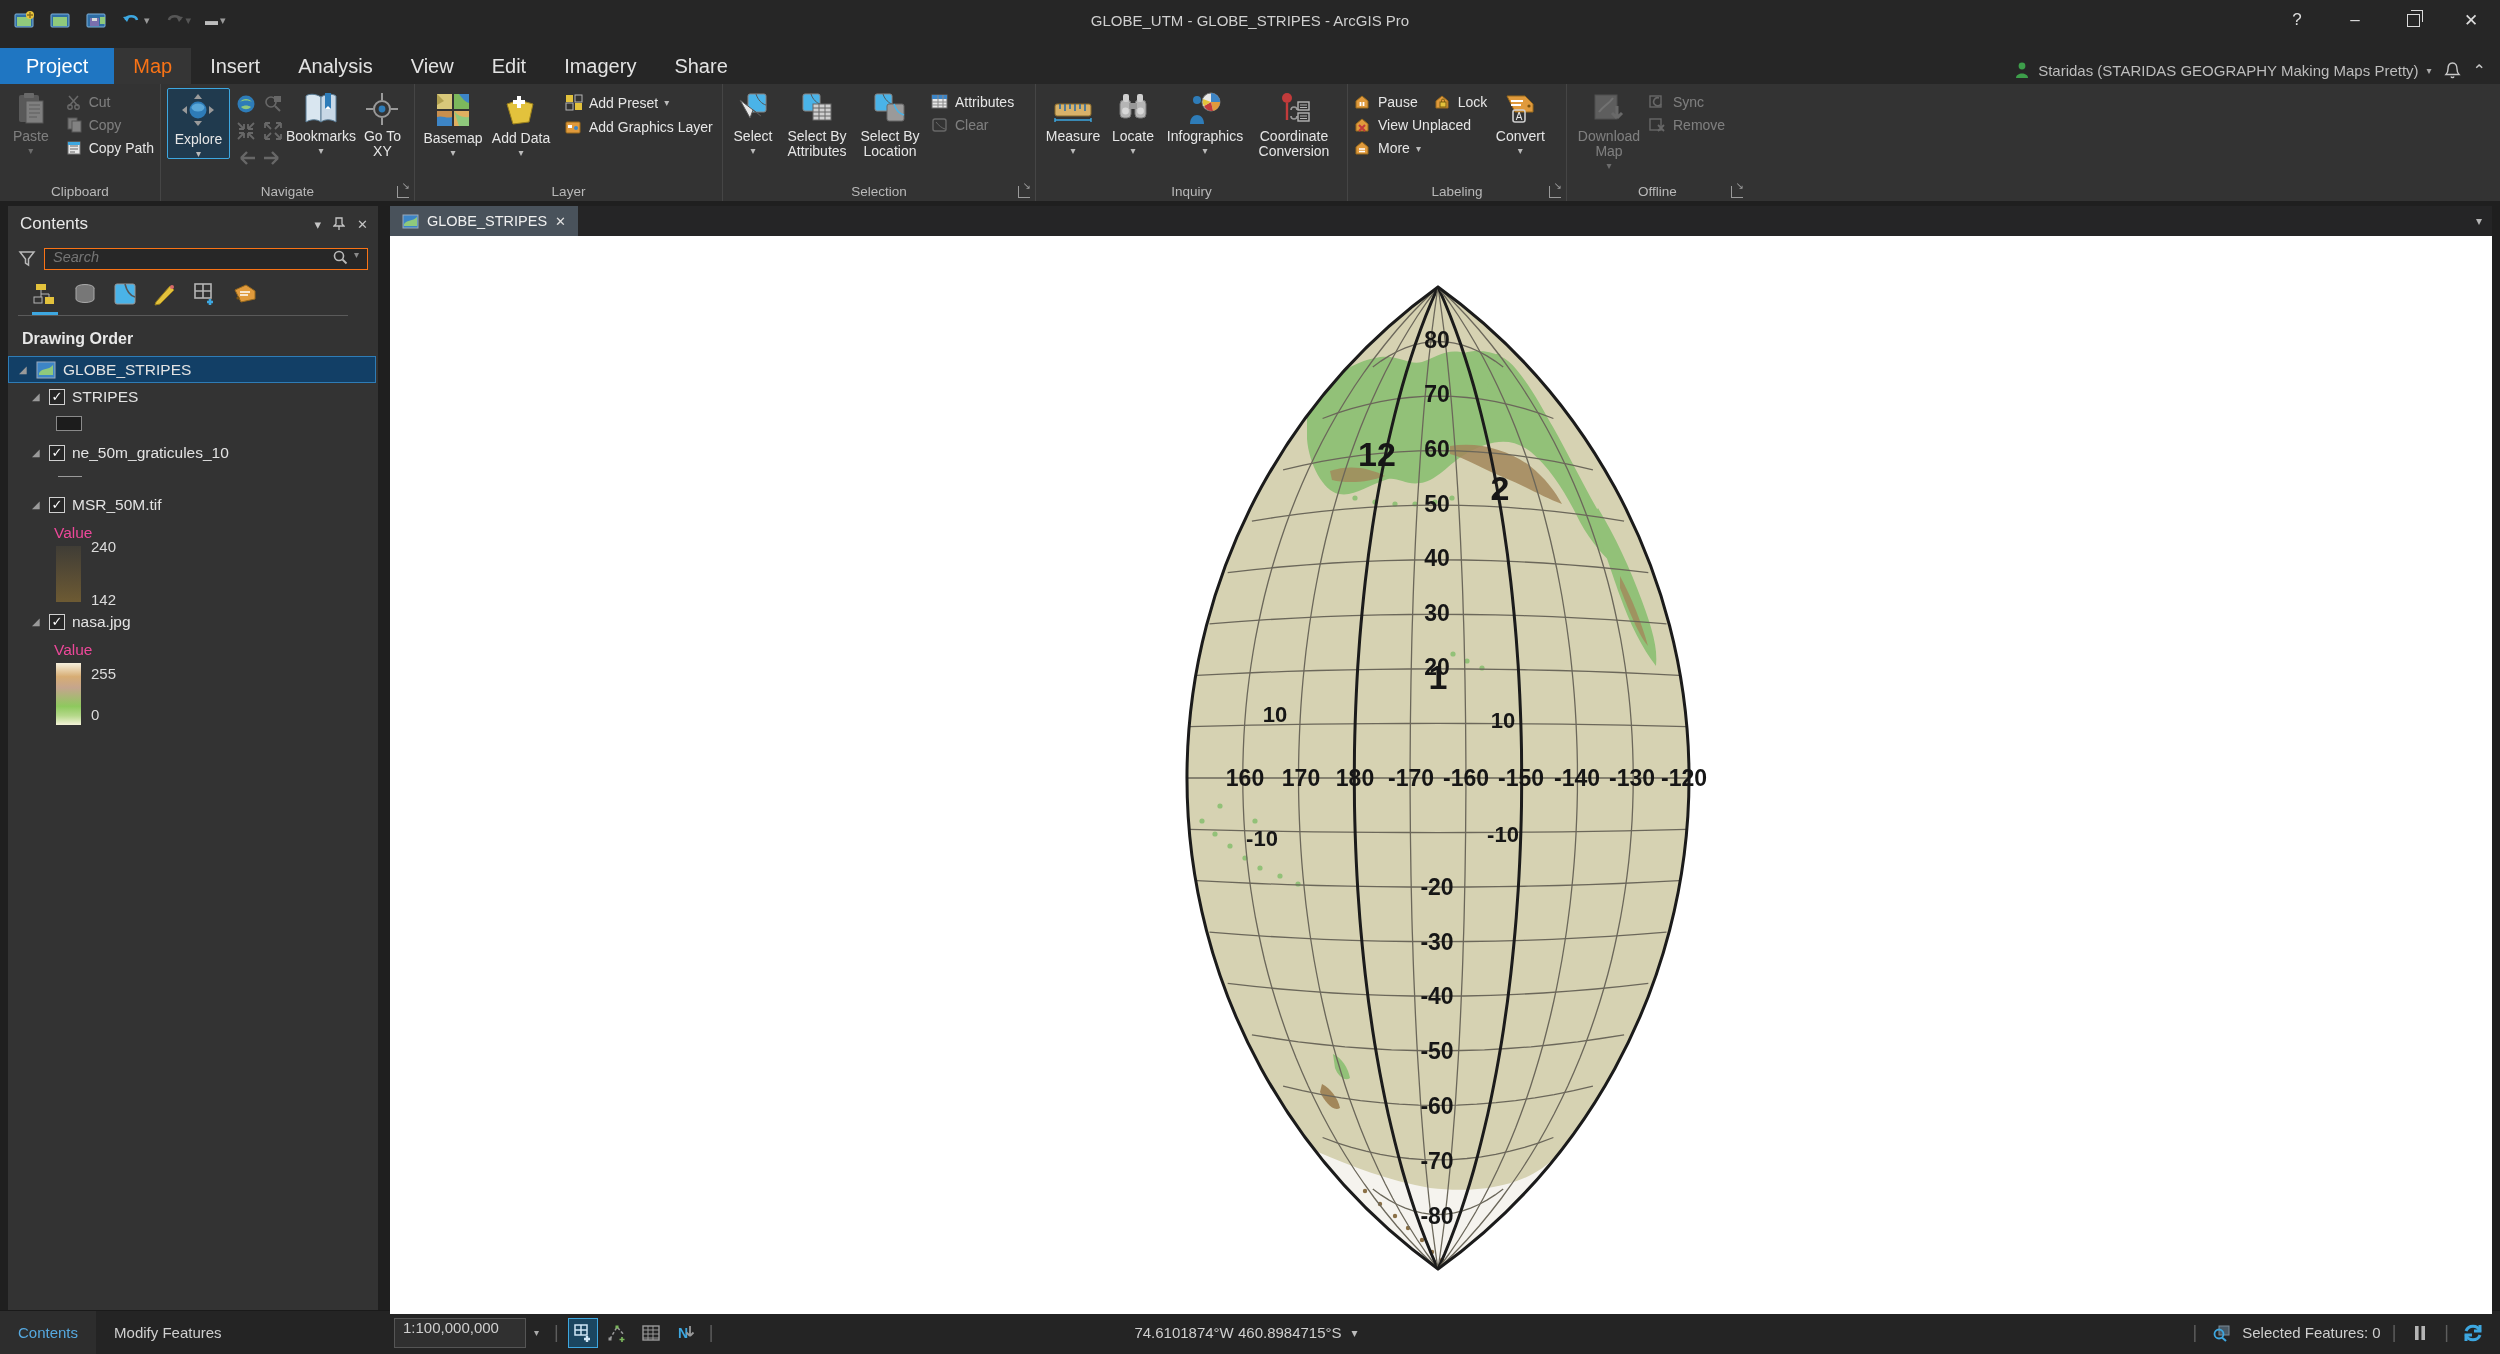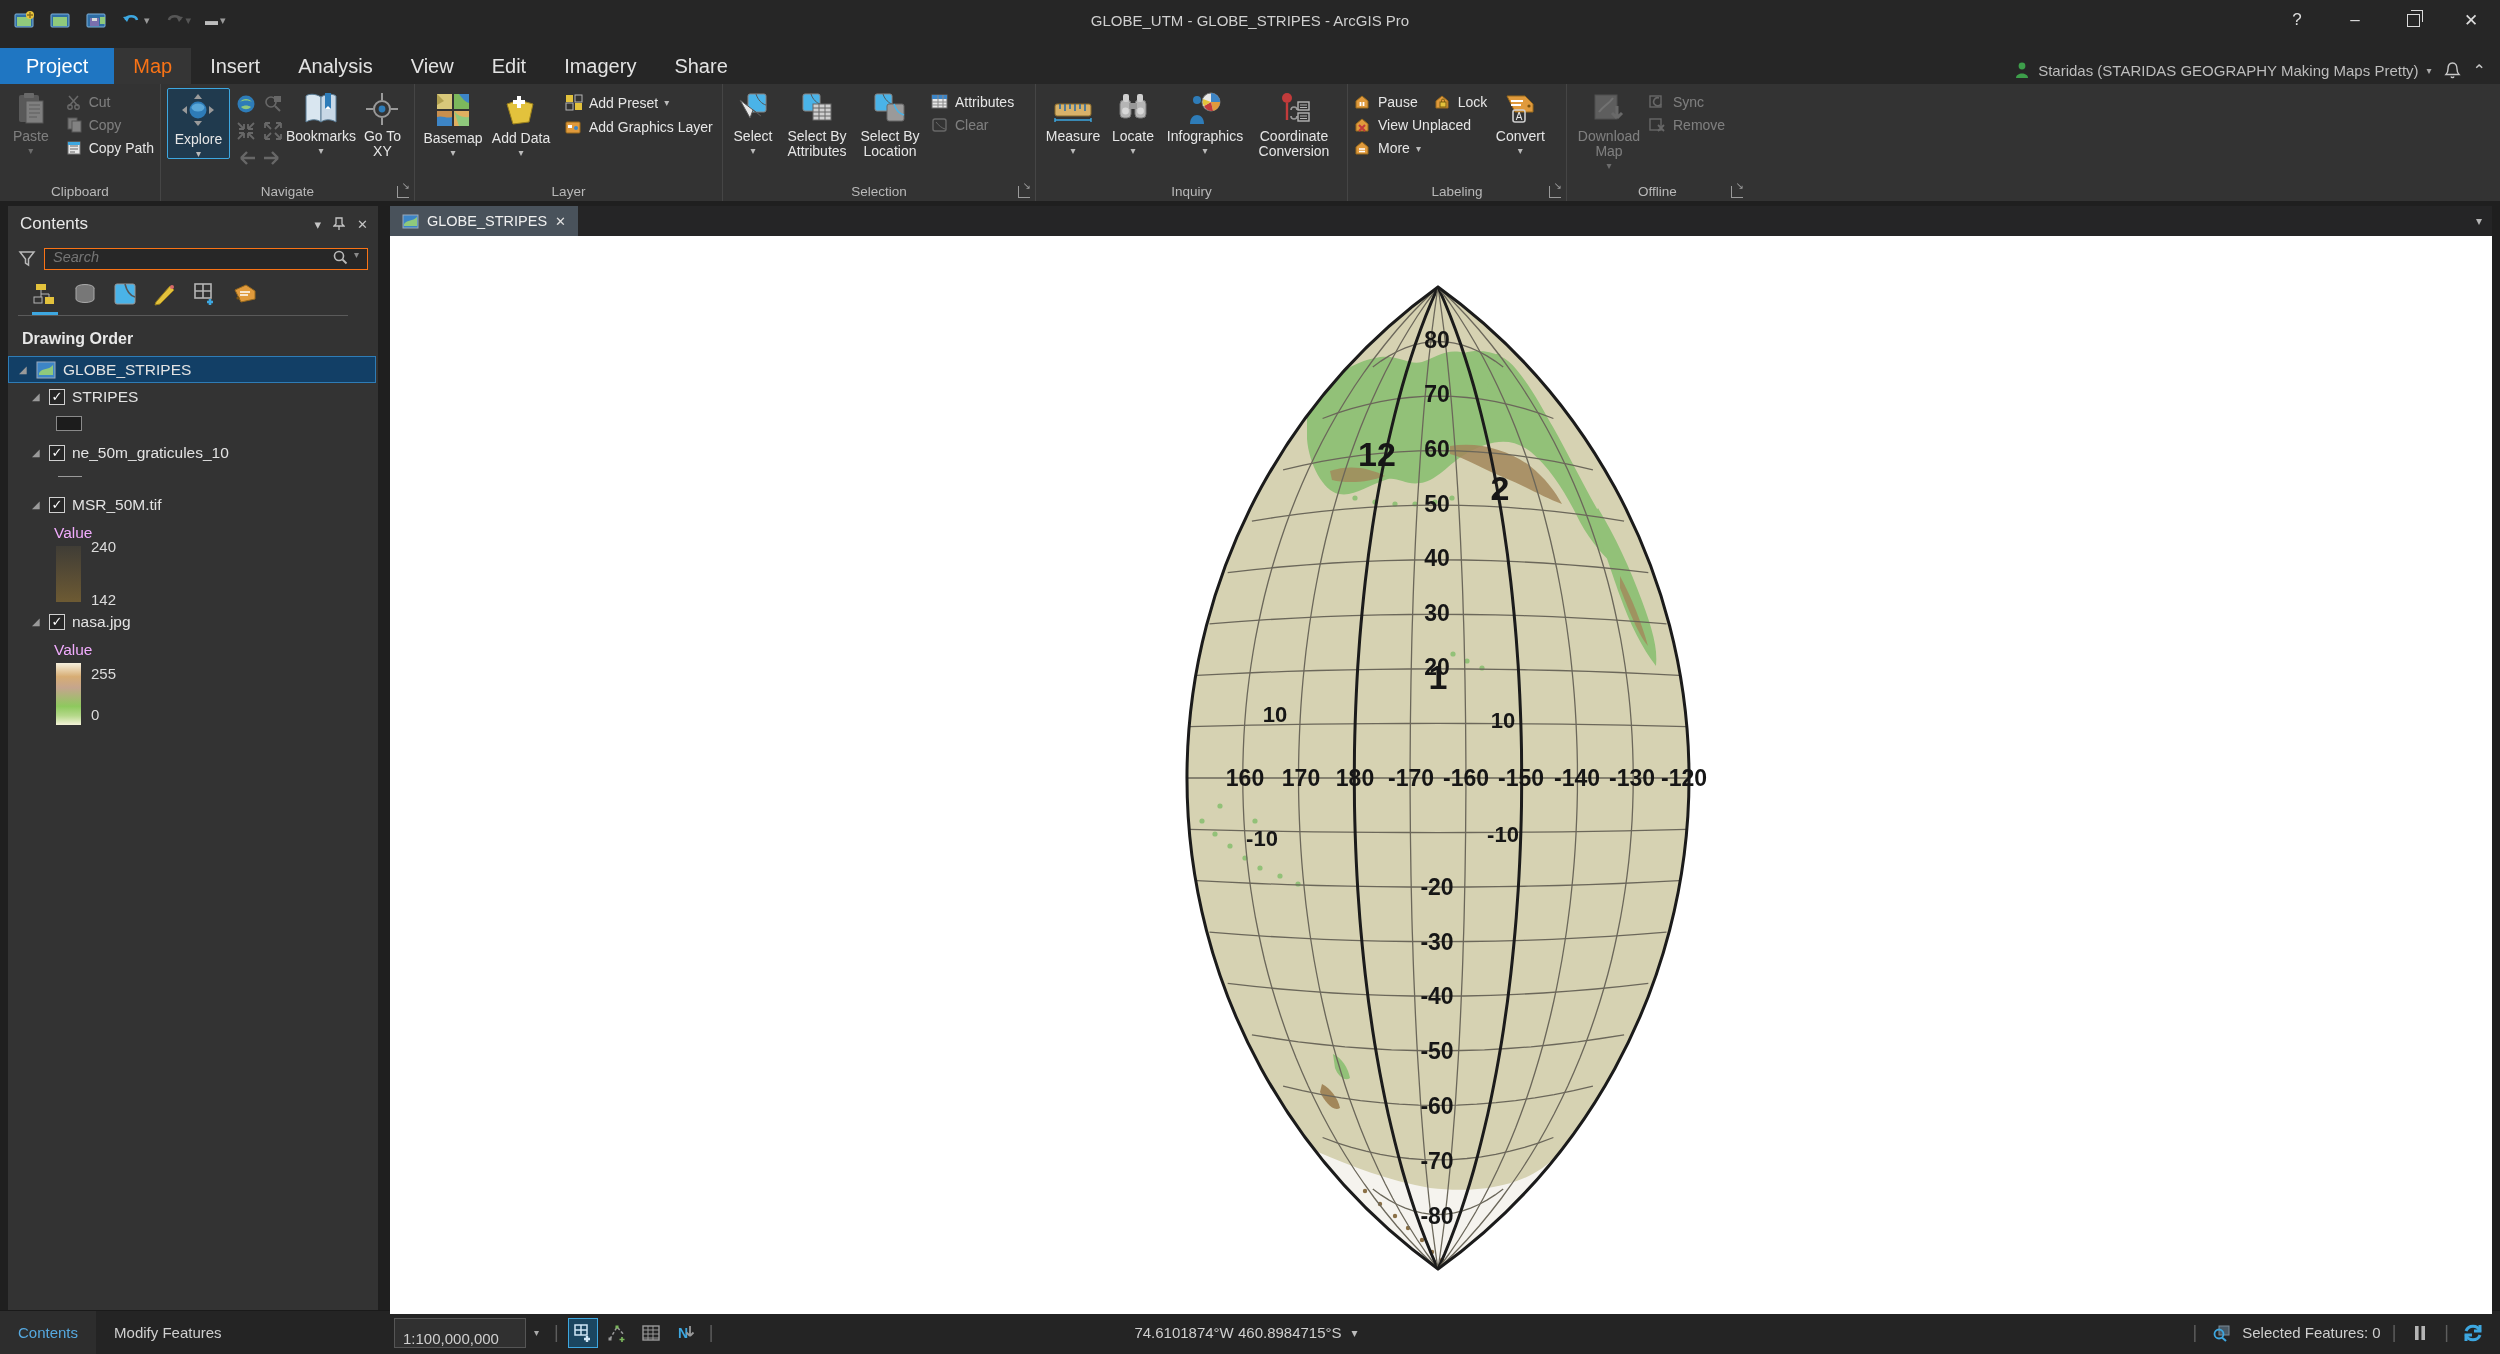--- a/index.html
+++ b/index.html
@@ -60,21 +60,21 @@
   .cp-tab.active { border-bottom:3px solid #3da7e0; }
   .cp-section { font-size:16px; font-weight:bold; color:#e8e8e8; padding:14px 0 8px 14px; }
   .layer-tree { font-size:15.5px; color:#e3e3e3; }
   .lrow { display:flex; align-items:center; gap:7px; height:27px; padding-left:10px; }
   .lrow .exp { color:#9a9a9a; font-size:10px; width:10px; }
   .lrow.sel-row { background:#123f66; border:1px solid #2e7cb6; margin-right:2px; }
   .lrow .cb { width:16px; height:16px; border:1px solid #cfcfcf; background:#262626; color:#fff; font-size:13px; line-height:14px; text-align:center; }
   .indent1 { margin-left:14px; }
   .sym-rect { width:26px; height:15px; border:1px solid #8a8a8a; background:#1c1c1c; margin:6px 0 8px 48px; }
   .sym-line { width:24px; height:0; border-top:1.5px solid #9a9a9a; margin:10px 0 14px 50px; }
-  .value-label { padding:6px 0 2px 46px; color:#f0abfc; }
+  .value-label { padding:6px 0 2px 46px; color:#ec4899; }
   .ramp-wrap { display:flex; gap:10px; padding:2px 0 6px 48px; align-items:flex-start; }
   .ramp { width:25px; }
   .ramp-ticks { display:flex; flex-direction:column; justify-content:space-between; font-size:15px; color:#dcdcdc; }
   .ramp-msr { height:56px; background:linear-gradient(#403d36,#6d5a33); }
   .ramp-nasa { height:62px; background:linear-gradient(#f6f0dd 0%, #d7ad74 22%, #c5a58d 40%, #8ec95e 70%, #b5d88a 85%, #f4f2d8 100%); }
   .tick-wrap-msr { height:56px; } .tick-wrap-nasa { height:62px; }
 
   
   .map-area { flex:1; display:flex; flex-direction:column; margin:4px 8px 0 12px; }
   .doc-tabbar { height:30px; background:#252526; display:flex; align-items:center; position:relative; }
@@ -82,21 +82,21 @@
   .doc-tab .x { color:#e0e0e0; font-size:13px; }
   .doc-tabbar .bar-dd { position:absolute; right:10px; color:#b5b5b5; font-size:12px; }
   .map-canvas { flex:1; background:#ffffff; position:relative; }
   .map-canvas svg { width:100%; height:100%; }
 
   
   .statusbar { height:44px; background:#242424; display:flex; align-items:center; font-size:15px; color:#cfcfcf; border-top:1px solid #1a1a1a; }
   .pane-tabs { width:378px; display:flex; align-items:center; height:100%; }
   .pane-tab { padding:0 18px; height:100%; display:flex; align-items:center; }
   .pane-tab.active { color:#56a9e0; background:#2d2d2d; }
-  .scale-box { width:132px; height:30px; background:#303030; border:1px solid #555; display:flex; align-items:flex-end; padding:0 8px; margin-left:16px; }
+  .scale-box { width:132px; height:30px; background:#303030; border:1px solid #555; display:flex; align-items:flex-start; padding:0 8px; margin-left:16px; }
   .scale-dd { color:#aaa; font-size:10px; padding:0 8px; }
   .sb-sep { color:#5d5d5d; padding:0 7px; font-size:18px; }
   .sb-iconbtn { width:30px; height:30px; display:flex; align-items:center; justify-content:center; margin:0 2px; }
   .sb-iconbtn.on { background:#1b4660; border:1px solid #3da7e0; }
   .coords { margin:0 auto; display:flex; align-items:center; gap:10px; color:#cfcfcf; }
   .coords .dd { color:#bbb; font-size:12px; }
   .sb-right { display:flex; align-items:center; margin-left:auto; padding-right:10px; }
 </style>
 </head>
 <body>

